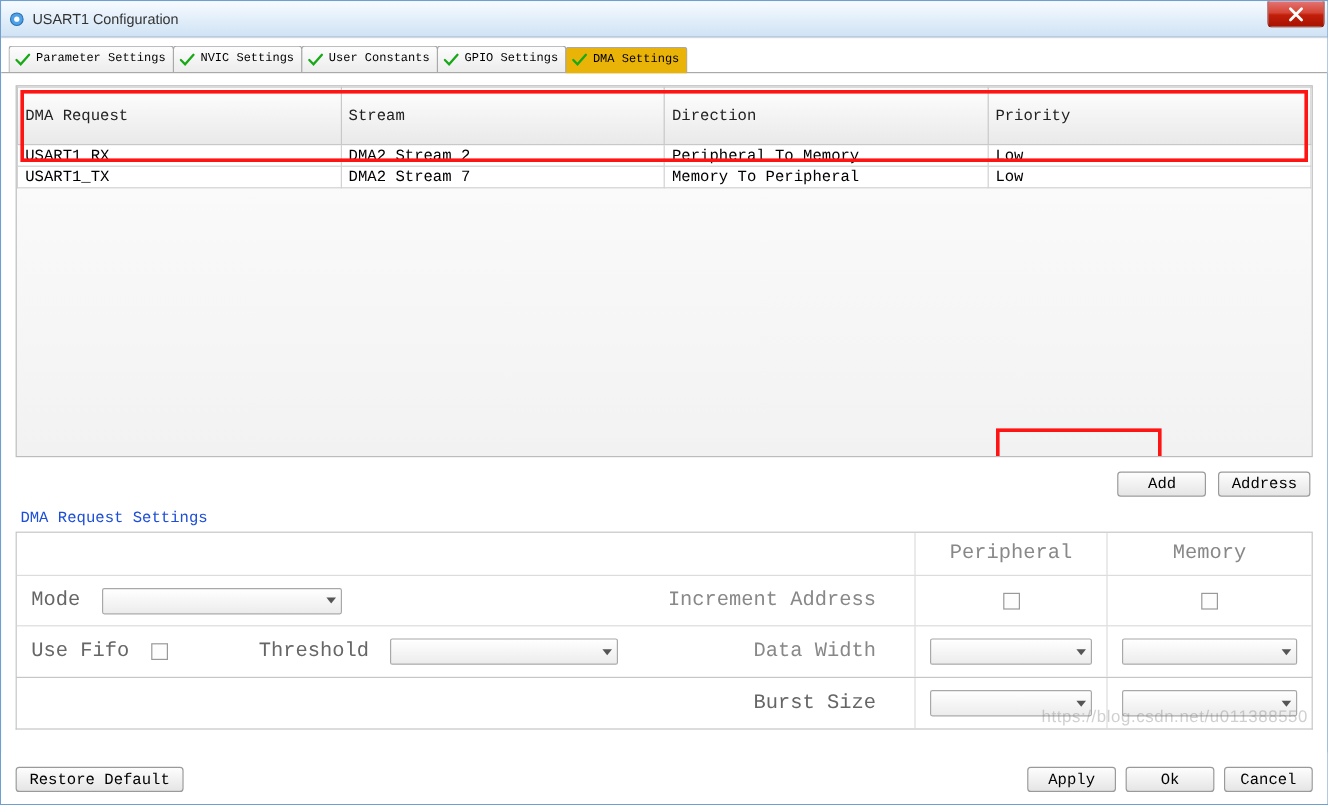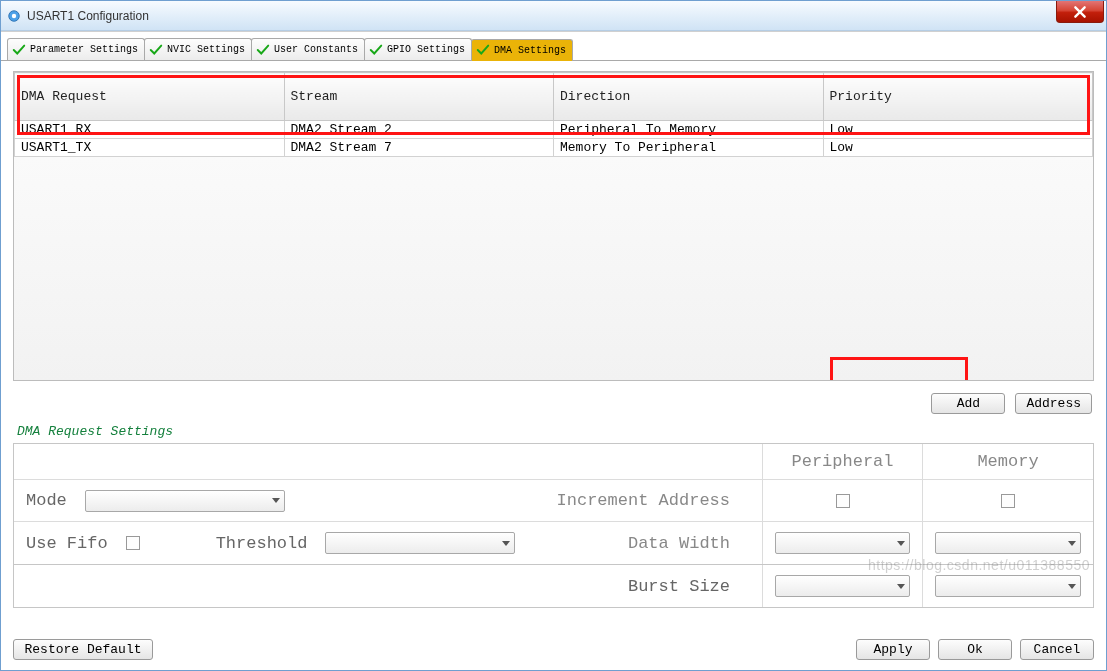--- a/index.html
+++ b/index.html
@@ -138,23 +138,22 @@
     border-radius:3px;
     font-family:"Courier New",monospace;
     font-size:13px;
     cursor:pointer;
     padding:0 10px;
   }
   
   .group-label {
     font-family:"Courier New",monospace;
     font-size:13px;
-    color:#15803d;
+    color:#1d4ed8;
     padding:4px 0 4px 4px;
-    font-style:italic;
   }
   .settings-box {
     border:1px solid #c6c6c6;
     background:#fff;
     padding:0;
     display:grid;
     grid-template-columns: 1fr 160px 170px;
     grid-template-rows: 36px 42px 42px;
   }
   .settings-box > div {
@@ -181,21 +180,21 @@
   .combo .arrow{width:0;height:0;border-left:4px solid transparent;border-right:4px solid transparent;border-top:5px solid #555;}
   .label-r { margin-left:auto;margin-right:20px;color:#888;}
   
   .bottom-bar {
     display:flex;align-items:center;gap:8px;
     padding:12px 12px 10px 12px;
     background:#fff;
   }
   .bottom-bar .spacer{flex:1;}
   .watermark {
-    position:absolute;right:16px;bottom:54px;
+    position:absolute;right:16px;bottom:22px;
     font-size:14px;color:rgba(120,120,120,0.35);
     font-family:Arial,sans-serif;letter-spacing:0.5px;
     pointer-events:none;
   }
 </style>
 </head>
 <body>
 
 <div class="window">
 

